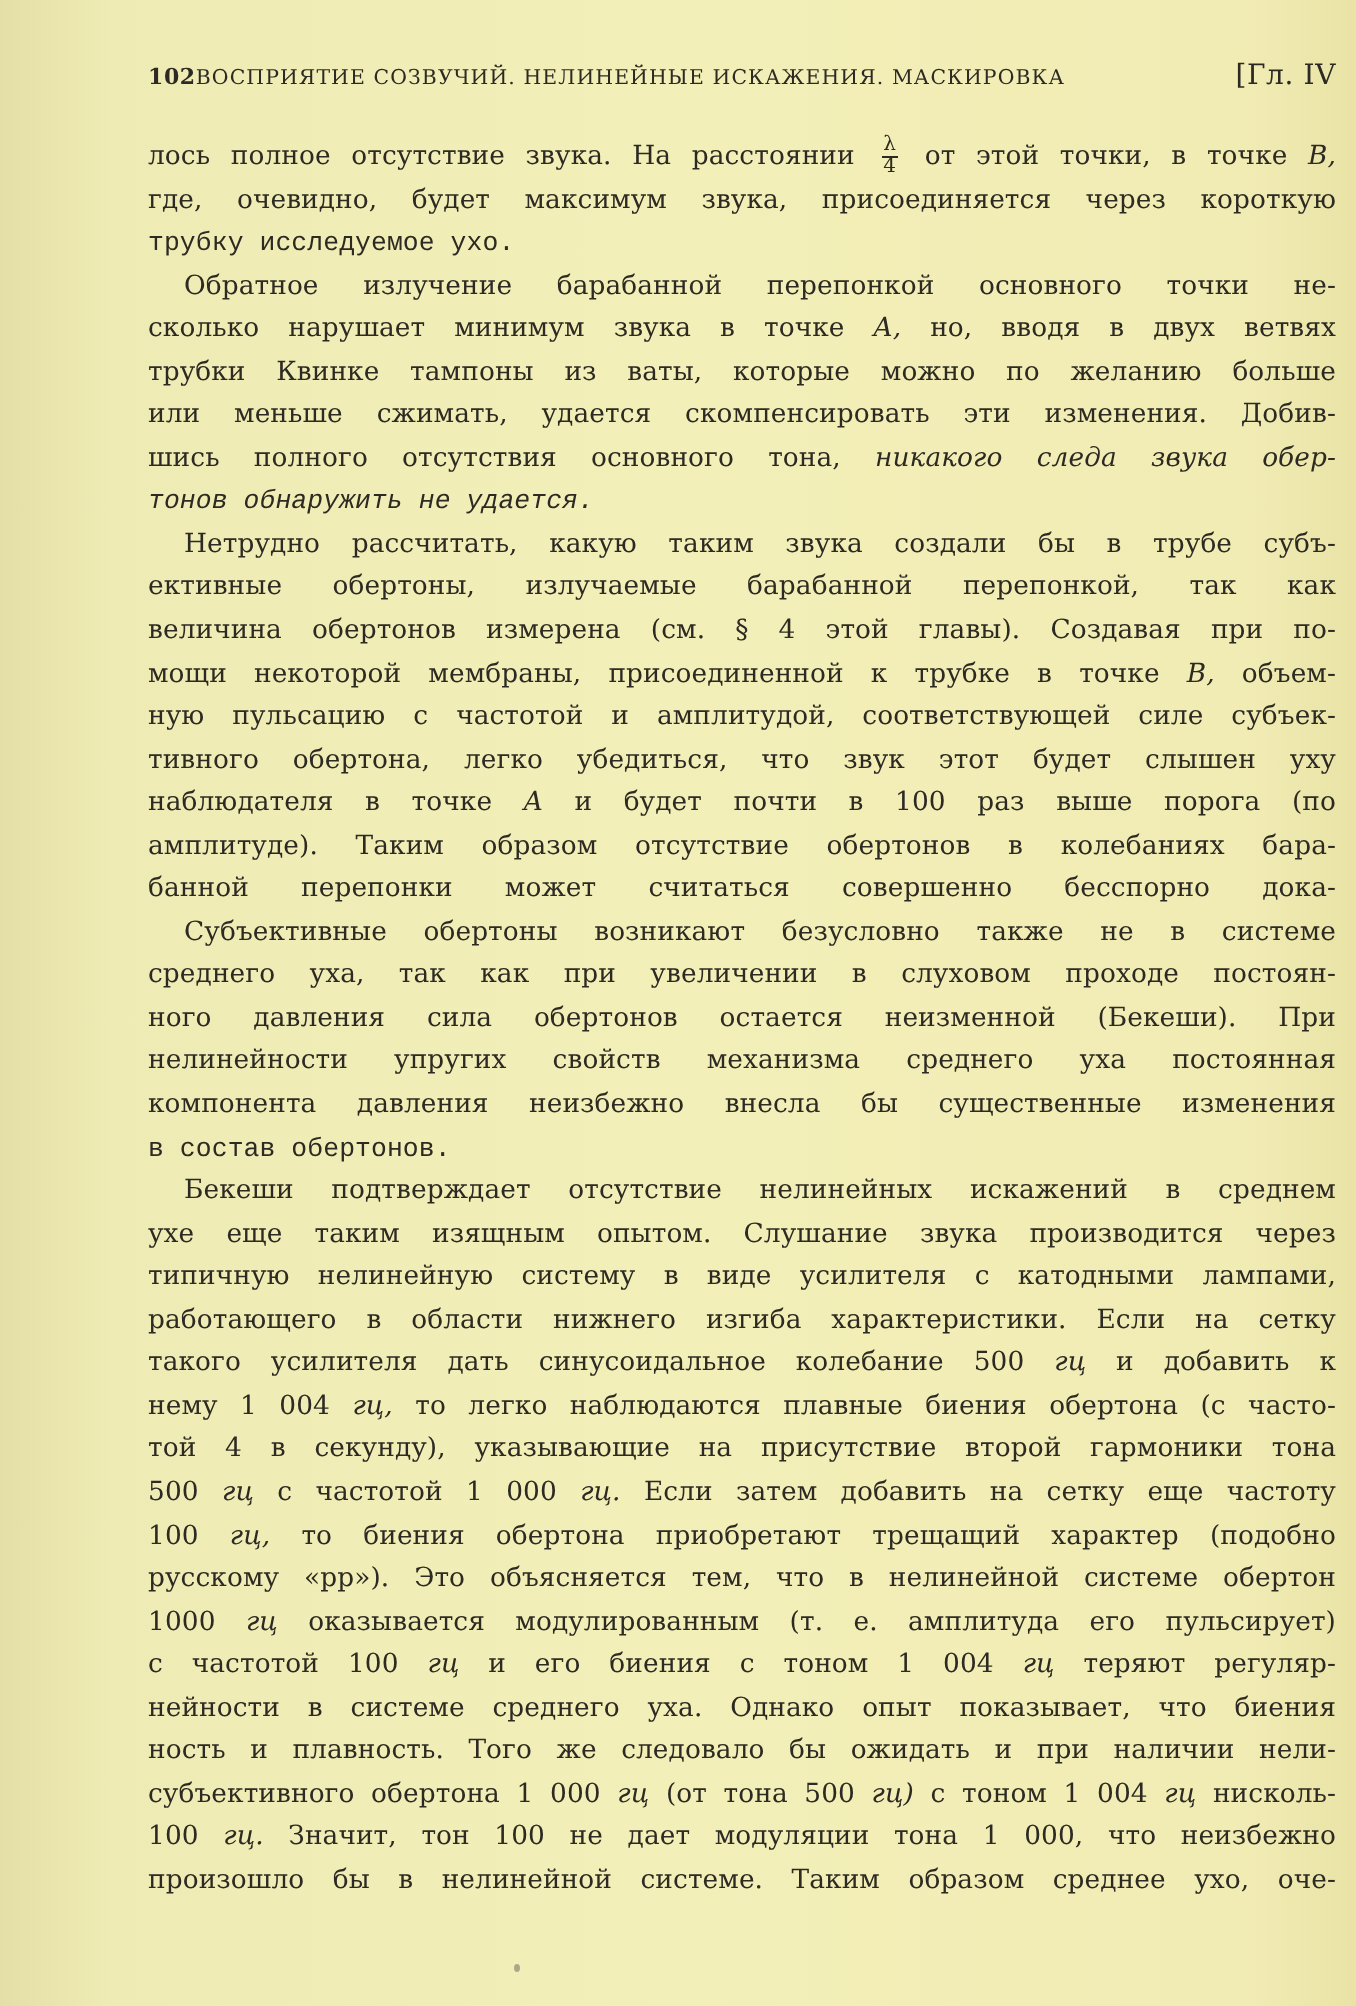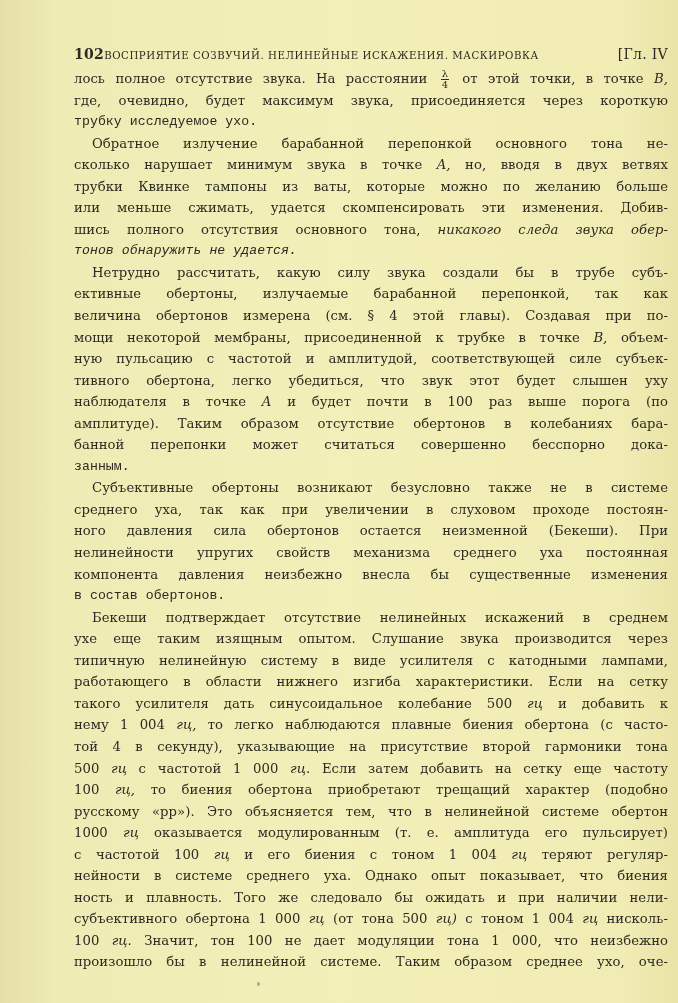--- a/index.html
+++ b/index.html
@@ -8,21 +8,21 @@
     background: linear-gradient(90deg, #e3dfa6 0%, #efebb4 8%, #f3efb8 50%, #f1ecb4 92%, #e9e3a6 100%);
     font-family: "DejaVu Serif", serif;
     color:#2c2a22;
     position:relative;
   }
   .page { position:absolute; left:74px; top:30px; width:594px; }
   .running-head {
     display:flex; align-items:baseline; justify-content:space-between;
     height:22px; margin-bottom:16px; white-space:nowrap;
   }
-  .page-num { font-size:14px; font-weight:bold; letter-spacing:0.3px;margin-top:16px; }
+  .page-num { font-size:11px; font-weight:bold; letter-spacing:0.3px; }
   .head-title { font-size:10.2px; letter-spacing:0.55px; text-transform:uppercase; flex:1; }
   .head-chapter { font-size:14px; letter-spacing:0.3px; }
   .para { margin:0; }
   .line {
     display:block; height:21.55px; line-height:21.55px;
     font-size:13.2px; white-space:nowrap;
     text-align:justify; text-align-last:justify;
     overflow:visible; letter-spacing:0.05px;
   }
   .line.last { text-align-last:left;font-family:Liberation Mono, monospace; }
@@ -48,39 +48,38 @@
   <div class="para">
     <span class="line"><span>лось полное отсутствие звука. На расстоянии</span> <span class="frac">
           <span class="num">λ</span>
           <span>4</span>
         </span> <span>от этой точки, в точке</span> <span class="it">B,</span></span>
     <span class="line">где, очевидно, будет максимум звука, присоединяется через короткую</span>
     <span class="line last">трубку исследуемое ухо.</span>
   </div>
 
   <div class="para">
-    <span class="line indent">Обратное излучение барабанной перепонкой основного тона не-</span>
+    <span class="line indent">Обратное излучение барабанной перепонкой основного точки не-</span>
     <span class="line"><span>сколько нарушает минимум звука в точке</span> <span class="it">A,</span> <span>но, вводя в двух ветвях</span></span>
     <span class="line">трубки Квинке тампоны из ваты, которые можно по желанию больше</span>
     <span class="line">или меньше сжимать, удается скомпенсировать эти изменения. Добив-</span>
     <span class="line"><span>шись полного отсутствия основного тона,</span> <span class="it">никакого следа звука обер-</span></span>
     <span class="line last it">тонов обнаружить не удается.</span>
   </div>
 
   <div class="para">
-    <span class="line indent">Нетрудно рассчитать, какую силу звука создали бы в трубе субъ-</span>
+    <span class="line indent">Нетрудно рассчитать, какую таким звука создали бы в трубе субъ-</span>
     <span class="line">ективные обертоны, излучаемые барабанной перепонкой, так как</span>
     <span class="line">величина обертонов измерена (см. § 4 этой главы). Создавая при по-</span>
     <span class="line"><span>мощи некоторой мембраны, присоединенной к трубке в точке</span> <span class="it">B,</span> <span>объем-</span></span>
     <span class="line">ную пульсацию с частотой и амплитудой, соответствующей силе субъек-</span>
     <span class="line">тивного обертона, легко убедиться, что звук этот будет слышен уху</span>
     <span class="line"><span>наблюдателя в точке</span> <span class="it">A</span> <span>и будет почти в 100 раз выше порога (по</span></span>
     <span class="line">амплитуде). Таким образом отсутствие обертонов в колебаниях бара-</span>
     <span class="line">банной перепонки может считаться совершенно бесспорно дока-</span>
-    <span class="line last">занным.</span>
   </div>
 
   <div class="para">
     <span class="line indent">Субъективные обертоны возникают безусловно также не в системе</span>
     <span class="line">среднего уха, так как при увеличении в слуховом проходе постоян-</span>
     <span class="line">ного давления сила обертонов остается неизменной (Бекеши). При</span>
     <span class="line">нелинейности упругих свойств механизма среднего уха постоянная</span>
     <span class="line">компонента давления неизбежно внесла бы существенные изменения</span>
     <span class="line last">в состав обертонов.</span>
   </div>

